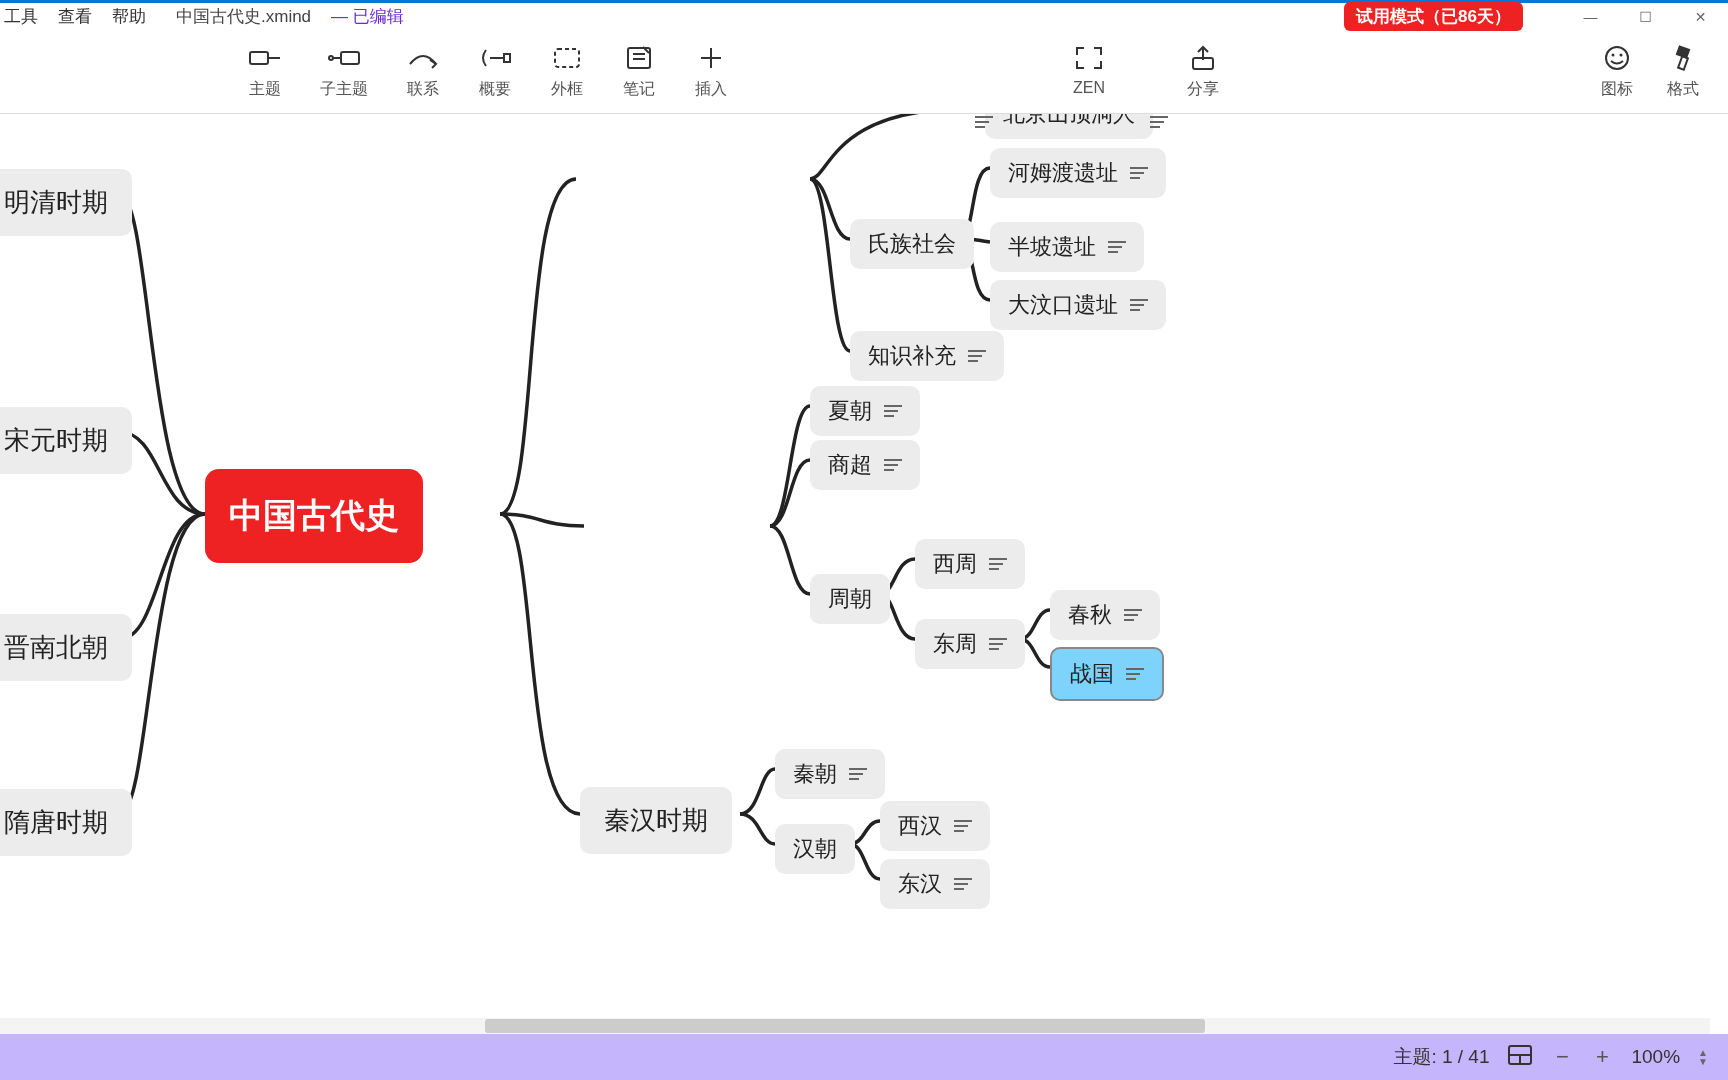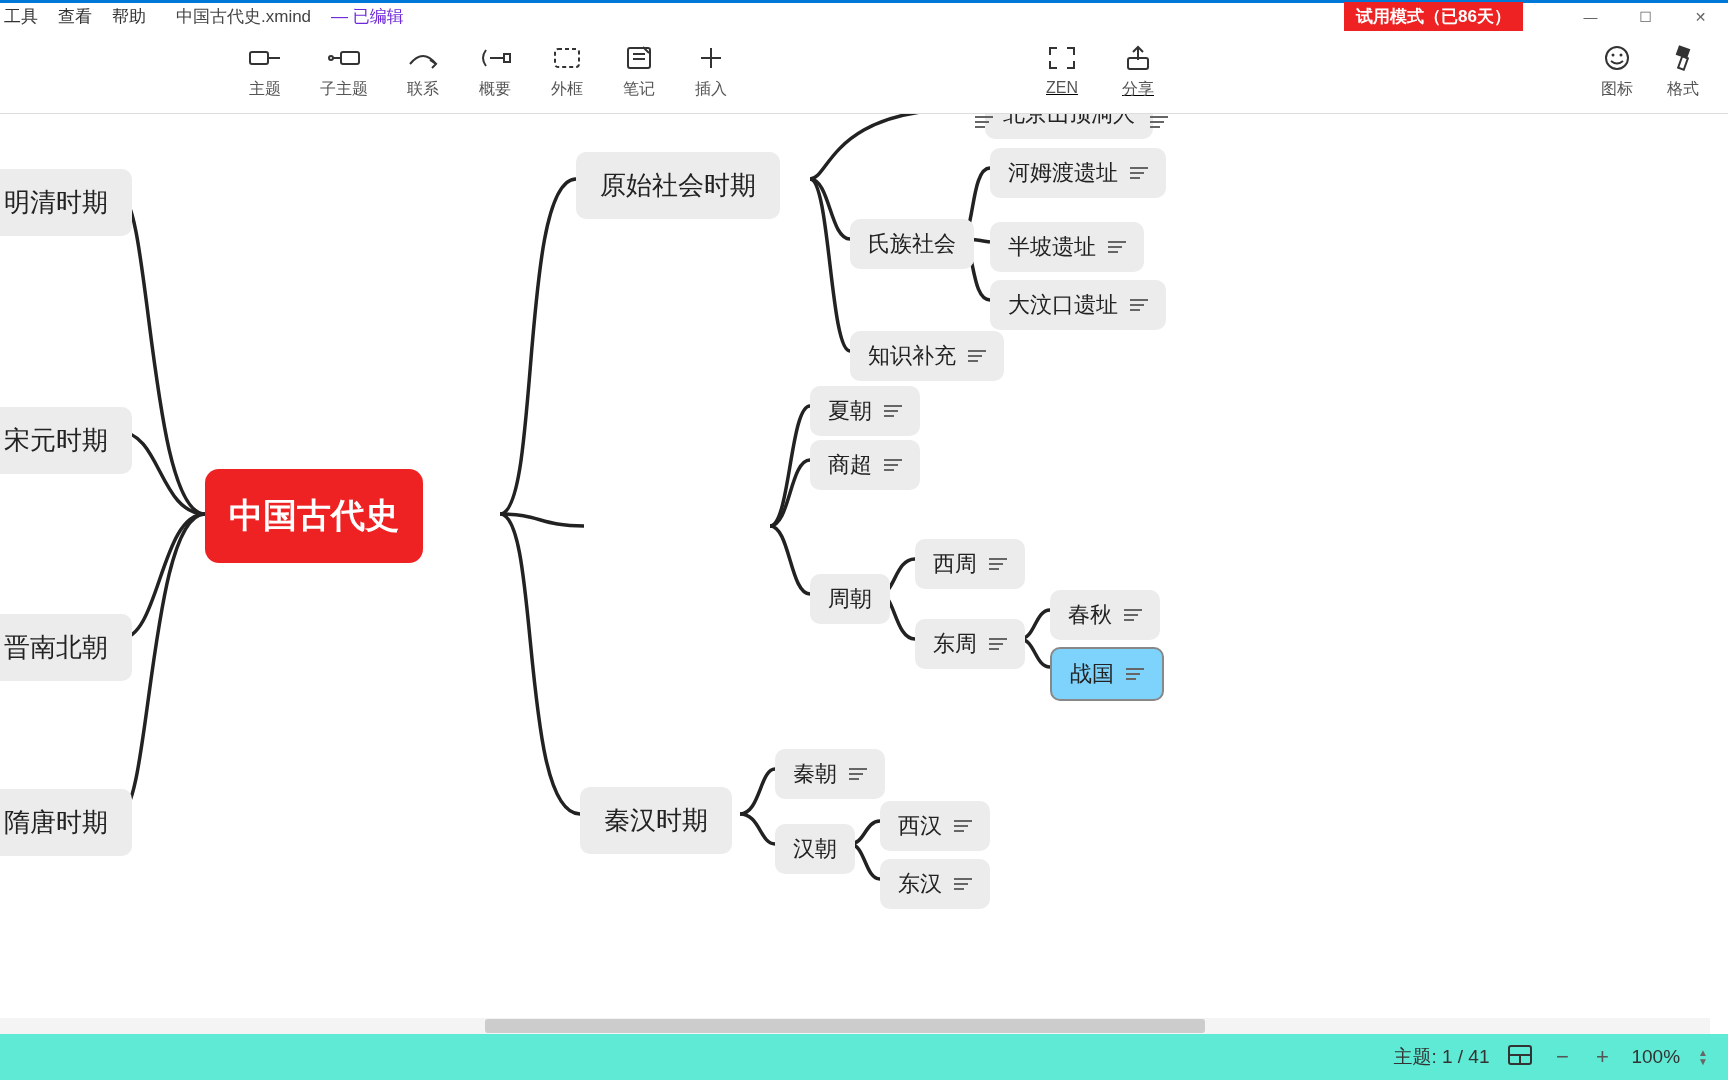--- a/index.html
+++ b/index.html
@@ -5,48 +5,48 @@
   * { box-sizing: border-box; margin: 0; padding: 0; }
   html, body { width: 1728px; height: 1080px; font-family: "Microsoft YaHei", "PingFang SC", sans-serif; background: #fff; overflow: hidden; }
   
   
   .titlebar { height: 30px; display: flex; align-items: center; justify-content: space-between; border-top: 3px solid #0078d7; padding: 0 0; font-size: 17px; }
   .titlebar-left { display: flex; align-items: center; gap: 20px; padding-left: 4px; }
   .menu-item { color: #333; cursor: pointer; }
   .file-name { color: #444; margin-left: 10px; }
   .file-status { color: #6d28d9; }
   .titlebar-right { display: flex; align-items: center; height: 100%; }
-  .trial-badge { background: #e22; color: #fff; font-size: 17px; font-weight: bold; padding: 3px 12px; margin-right: 40px; }
+  .trial-badge { background: #e22; color: #fff; font-size: 17px; font-weight: bold; padding: 3px 12px; margin-right: 40px; border-radius: 6px; }
   .win-btn { width: 55px; height: 26px; display: flex; align-items: center; justify-content: center; color: #666; cursor: pointer; font-size: 14px; }
   
   
   .toolbar { height: 84px; border-bottom: 1px solid #ddd; display: flex; align-items: center; padding: 0 18px; position: relative; }
   .tool-group-left { display: flex; gap: 38px; margin-left: 230px; }
   .tool-btn { display: flex; flex-direction: column; align-items: center; gap: 6px; cursor: pointer; }
   .tool-icon { width: 34px; height: 30px; display: flex; align-items: center; justify-content: center; }
   .tool-label { font-size: 16px; color: #555; }
-  .tool-group-mid { display: flex; gap: 42px; position: absolute; left: 1045px; text-decoration: underline; }
+  .tool-group-mid { display: flex; gap: 80px; position: absolute; left: 1072px; }
   .tool-group-right { display: flex; gap: 32px; position: absolute; right: 28px; }
   
   
   .canvas { position: relative; width: 100%; height: 920px; background: #fff; overflow: hidden; }
   .node { position: absolute; padding: 10px 18px; border-radius: 10px; font-size: 22px; color: #222; background: #ececec; cursor: pointer; display: flex; align-items: center; gap: 12px; }
   .node-central { background: #e22; color: #fff; font-size: 34px; font-weight: bold; padding: 24px 24px; border-radius: 14px; }
   .node-sub { font-size: 26px; padding: 16px 24px; }
   .node.selected { background: #7dd3fc; border: 2px solid #888; }
   .note-icon { display: inline-flex; flex-direction: column; gap: 3px; width: 18px; }
   .note-icon span { height: 2px; background: #666; display: block; }
   .note-icon span:nth-child(1){width:18px}.note-icon span:nth-child(2){width:14px}.note-icon span:nth-child(3){width:10px}
   .note-standalone { position: absolute; }
   
   svg.links { position: absolute; top: 0; left: 0; width: 100%; height: 100%; pointer-events: none; }
   svg.links path { stroke: #222; stroke-width: 3.5; fill: none; }
   
   
-  .statusbar { position: absolute; bottom: 0; left: 0; right: 0; height: 46px; display: flex; align-items: center; justify-content: flex-end; gap: 18px; padding: 0 20px; font-size: 19px; color: #333; background:#5eead4;}
+  .statusbar { position: absolute; bottom: 0; left: 0; right: 0; height: 46px; display: flex; align-items: center; justify-content: flex-end; gap: 18px; padding: 0 20px; font-size: 19px; color: #333; background:#c4b5fd;}
   .h-scrollbar { position: absolute; bottom: 46px; left: 0; right: 18px; height: 16px; background: #f4f4f4; }
   .h-thumb { position: absolute; left: 485px; width: 720px; height: 14px; top: 1px; background: #ccc; border-radius: 3px; }
   .zoom-btn { width:22px; text-align:center; cursor:pointer; font-size:22px; color:#555;}
   
   
   .ico { stroke:#333; stroke-width:2; fill:none; }
 </style>
 </head>
 <body>
 
@@ -226,23 +226,20 @@
       <span>晋南北朝</span>
     </div>
   <div class="node node-sub" style="left:-20px; top:675px">
       <span>隋唐时期</span>
     </div>
 
   <div class="node node-central" style="left:205px; top:355px">
       <span>中国古代史</span>
     </div>
 
-  <div class="node node-sub" style="left:576px; top:38px">
-      <span>原始社会时期</span>
-    </div>
   <div class="node node-sub" style="left:580px; top:673px">
       <span>秦汉时期</span>
     </div>
 
   <div class="node" style="left:850px; top:105px">
       <span>氏族社会</span>
     </div>
   <div class="node" style="left:850px; top:217px">
       <span>知识补充</span>
       <span class="note-icon">

